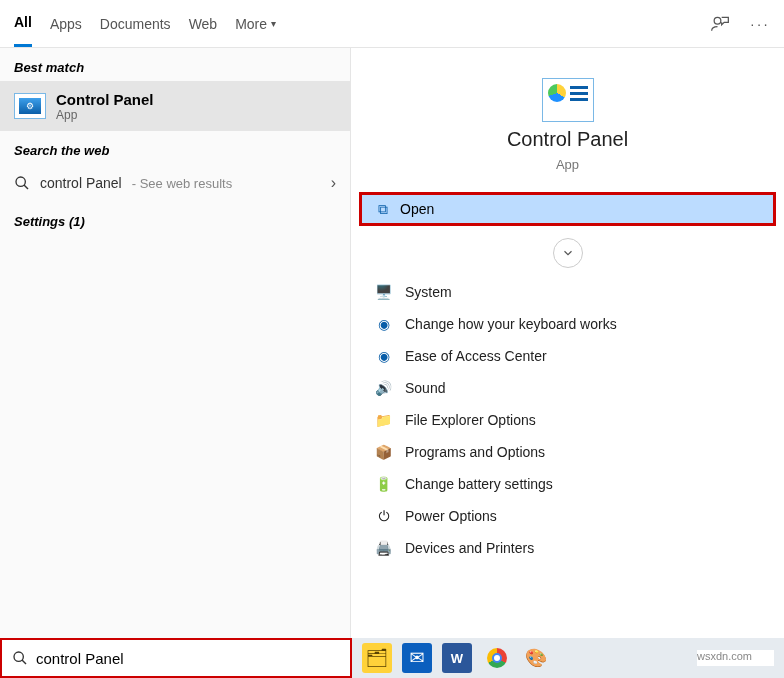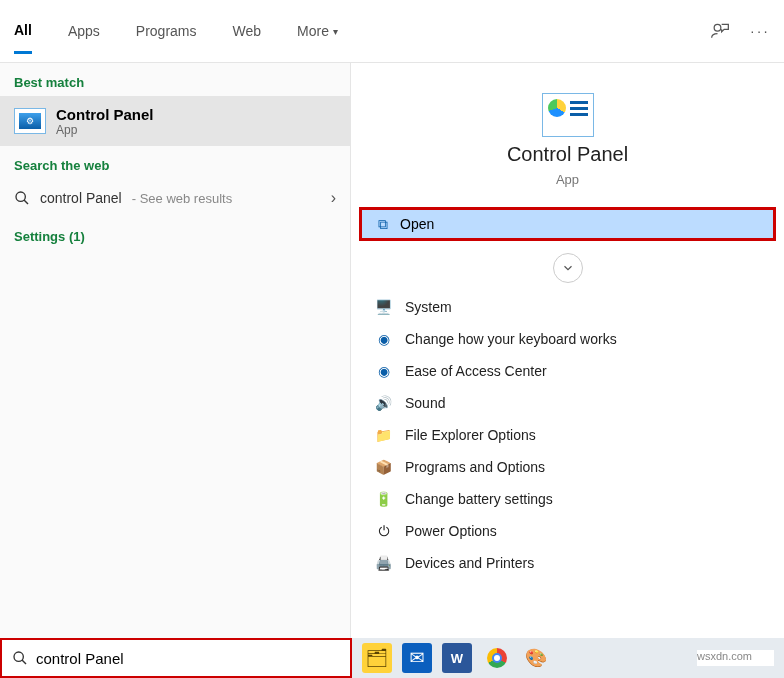--- a/index.html
+++ b/index.html
@@ -1,27 +1,27 @@
 <!DOCTYPE html>
 <html><head>
 <meta charset="utf-8">
 <style>
 * { box-sizing: border-box; margin: 0; padding: 0; font-family: "Segoe UI", sans-serif; }
 body { width: 784px; height: 678px; background: #f0f0f0; position: relative; overflow: hidden; }
 .window { width: 784px; height: 678px; background: #fff; display: flex; flex-direction: column; }
-.tabs { height: 63px; border-bottom: 1px solid #e5e5e5; display: flex; align-items: center; padding: 0 14px; gap: 36px; font-size: 14px; color: #555; }
+.tabs { height: 48px; border-bottom: 1px solid #e5e5e5; display: flex; align-items: center; padding: 0 14px; gap: 18px; font-size: 14px; color: #555; }
 .tab { height: 46px; display: flex; align-items: center; cursor: pointer; }
 .tab.active { color: #000; font-weight: 600; border-bottom: 3px solid #0078d4; }
 .tabs-right { margin-left: auto; display: flex; gap: 20px; align-items: center; color: #555; }
 .chev { font-size: 10px; margin-left: 4px; }
 
 .main { flex: 1; display: flex; min-height: 0; }
 .left { width: 350px; border-right: 0; background: #fafafa; display: flex; flex-direction: column; }
 .left .body { flex: 1; overflow: hidden; }
-.sec-header { font-size: 13px; font-weight: 600; padding: 12px 14px 6px; color: #15803d; }
+.sec-header { font-size: 13px; font-weight: 600; padding: 12px 14px 6px; color: #000000; font-style: italic; }
 
 .best-match { display: flex; align-items: center; gap: 10px; padding: 8px 14px; background: #e5e5e5; height: 50px; }
 .bm-icon { width: 32px; height: 26px; background: #fff; border: 1px solid #7ab8e6; display: flex; align-items: center; justify-content: center; }
 .bm-icon .inner { width: 22px; height: 16px; background: linear-gradient(#3ea0eb,#0a5ea8); display: flex; align-items: center; justify-content: center; font-size: 9px; color: #fff; }
 .bm-text .title { font-size: 15px; font-weight: 600; }
 .bm-text .subtitle { font-size: 12px; color: #666; }
 
 .web-row { display: flex; align-items: center; gap: 10px; padding: 10px 14px; cursor: pointer; }
 .web-row .q { font-size: 14px; color: #333; }
 .web-row .hint { font-size: 13px; color: #888; }
@@ -62,21 +62,21 @@
 svg { display: block; }
 </style>
 </head>
 <body>
 
 <div class="window">
 
   <div class="tabs">
     <div class="tab active">All</div>
     <div class="tab">Apps</div>
-    <div class="tab">Programs</div>
+    <div class="tab">Documents</div>
     <div class="tab">Web</div>
     <div class="tab">
         <span>More</span>
         <span class="chev">▾</span>
       </div>
     <div class="tabs-right">
       <span>
         <svg width="20" height="20" viewBox="0 0 24 24" fill="none" stroke="#555" stroke-width="1.5">
             <circle cx="9" cy="8" r="4"></circle>
             <path d="M2 20c0-3 3-5 7-5"></path>

